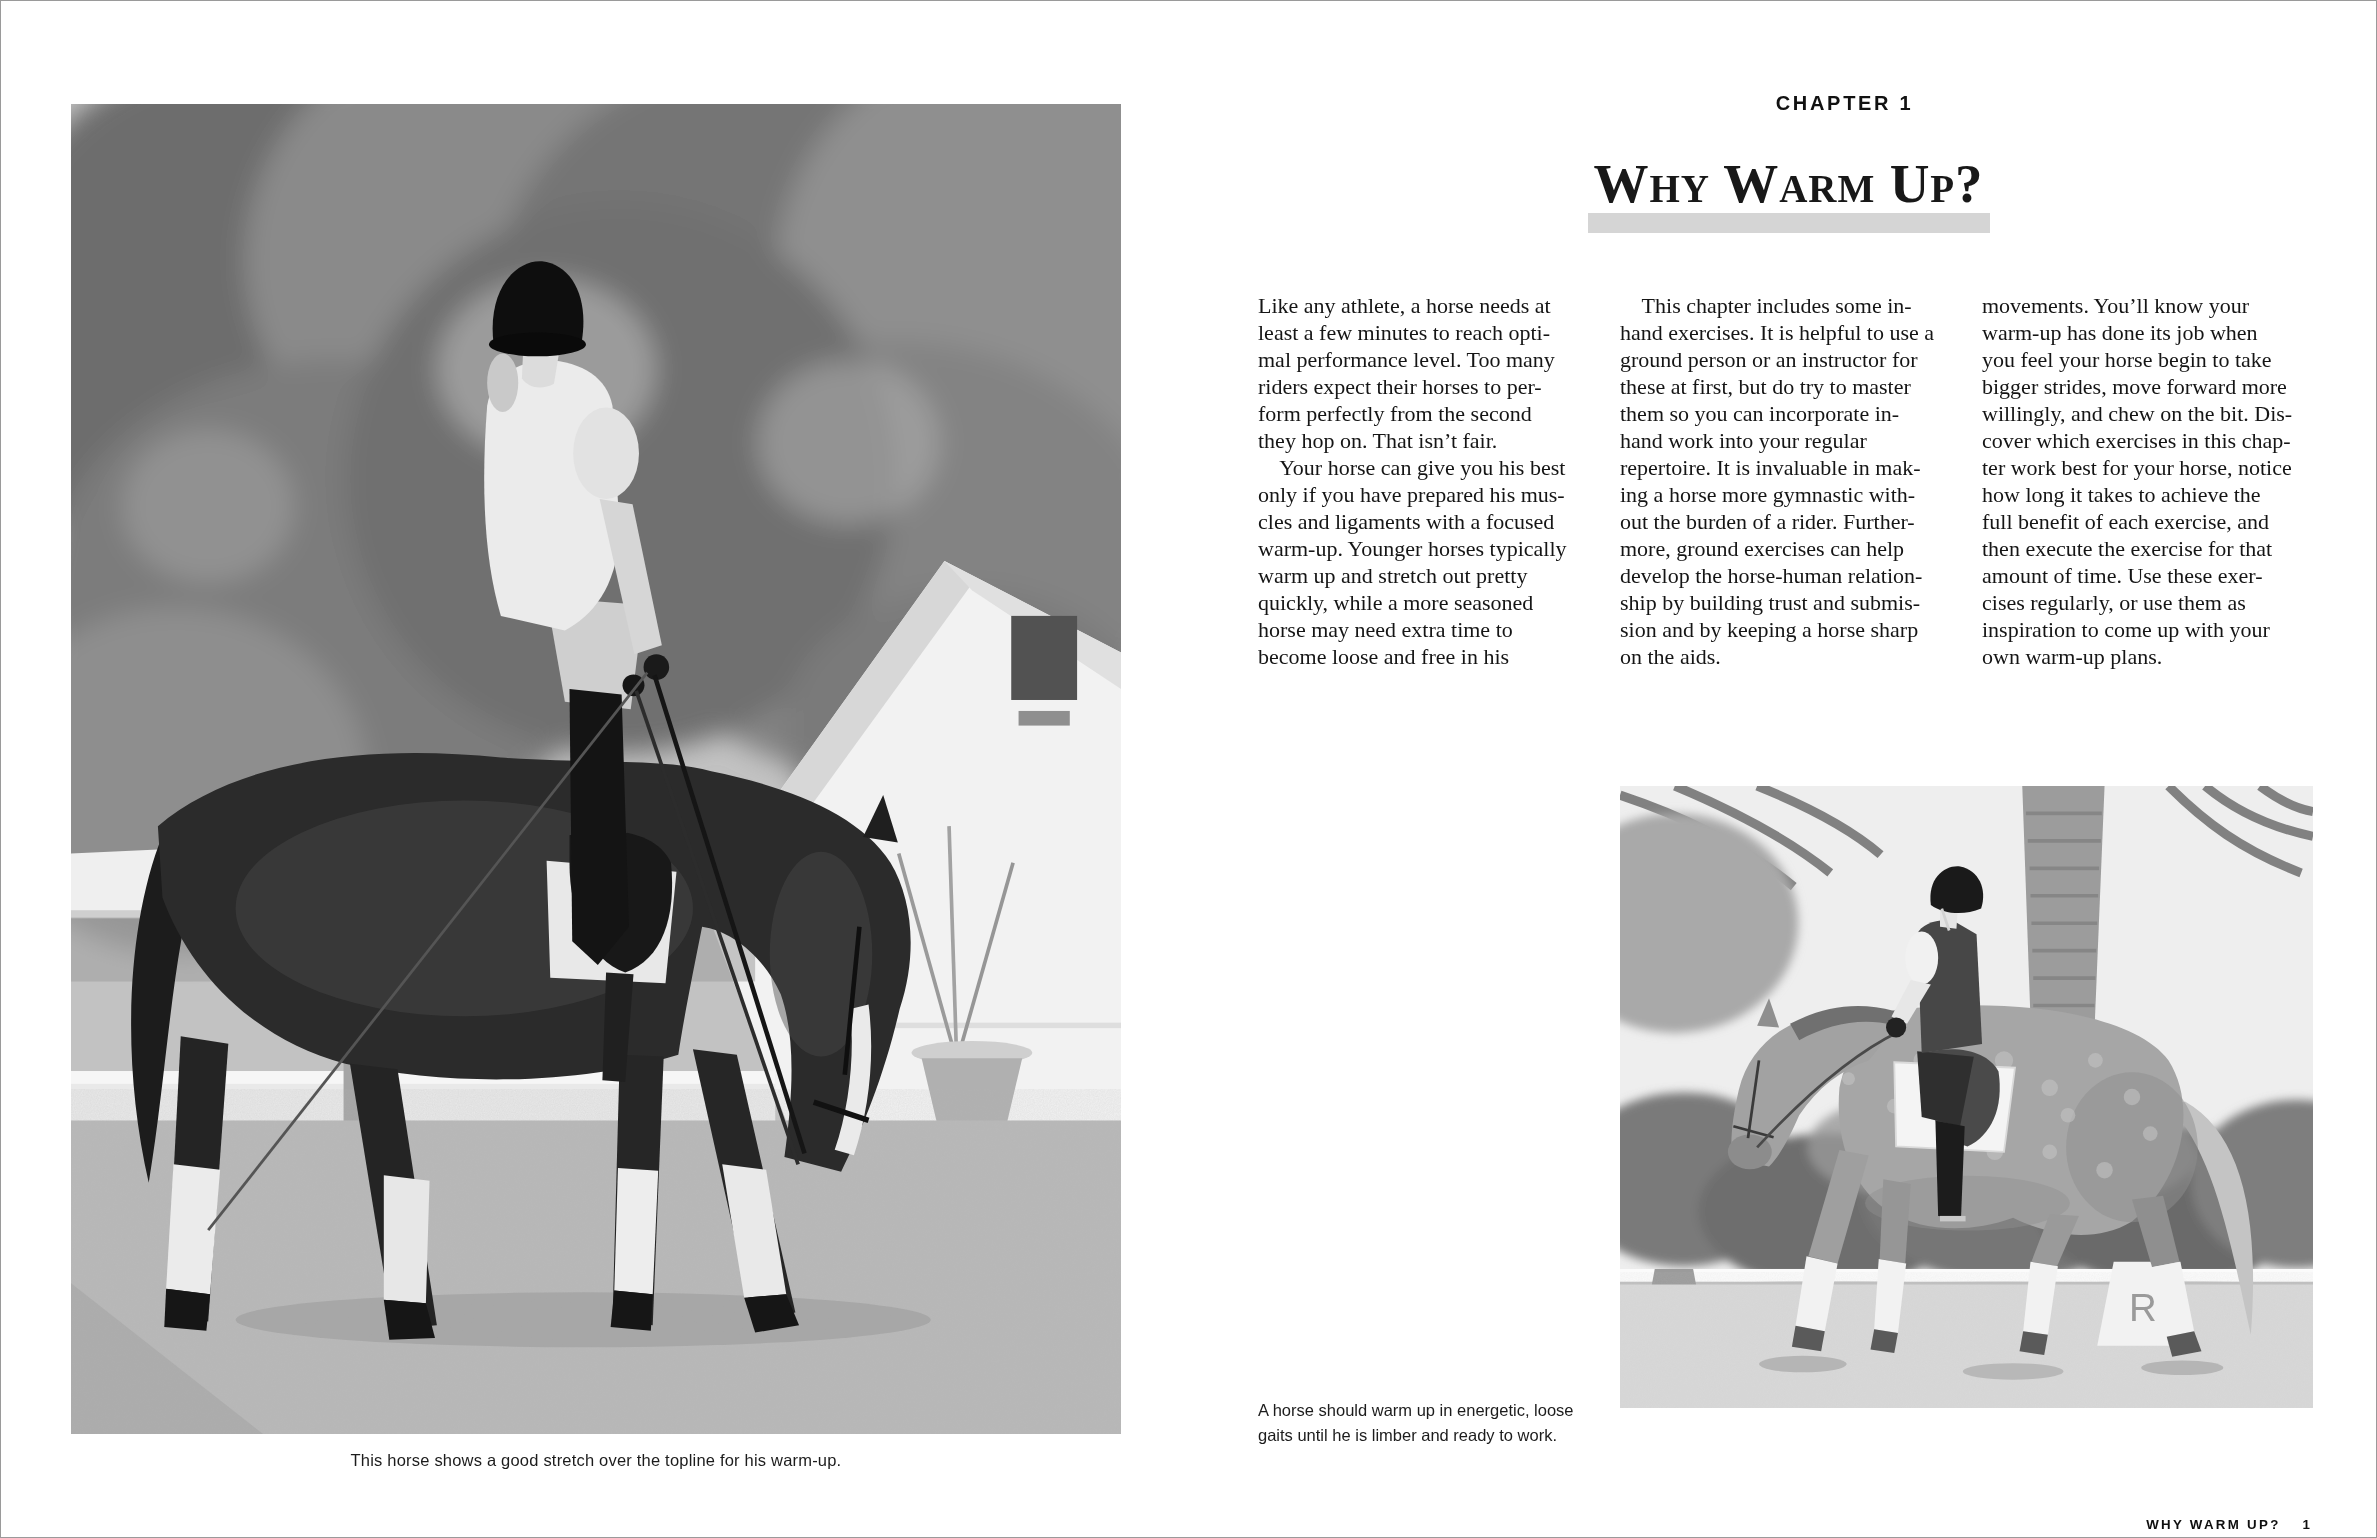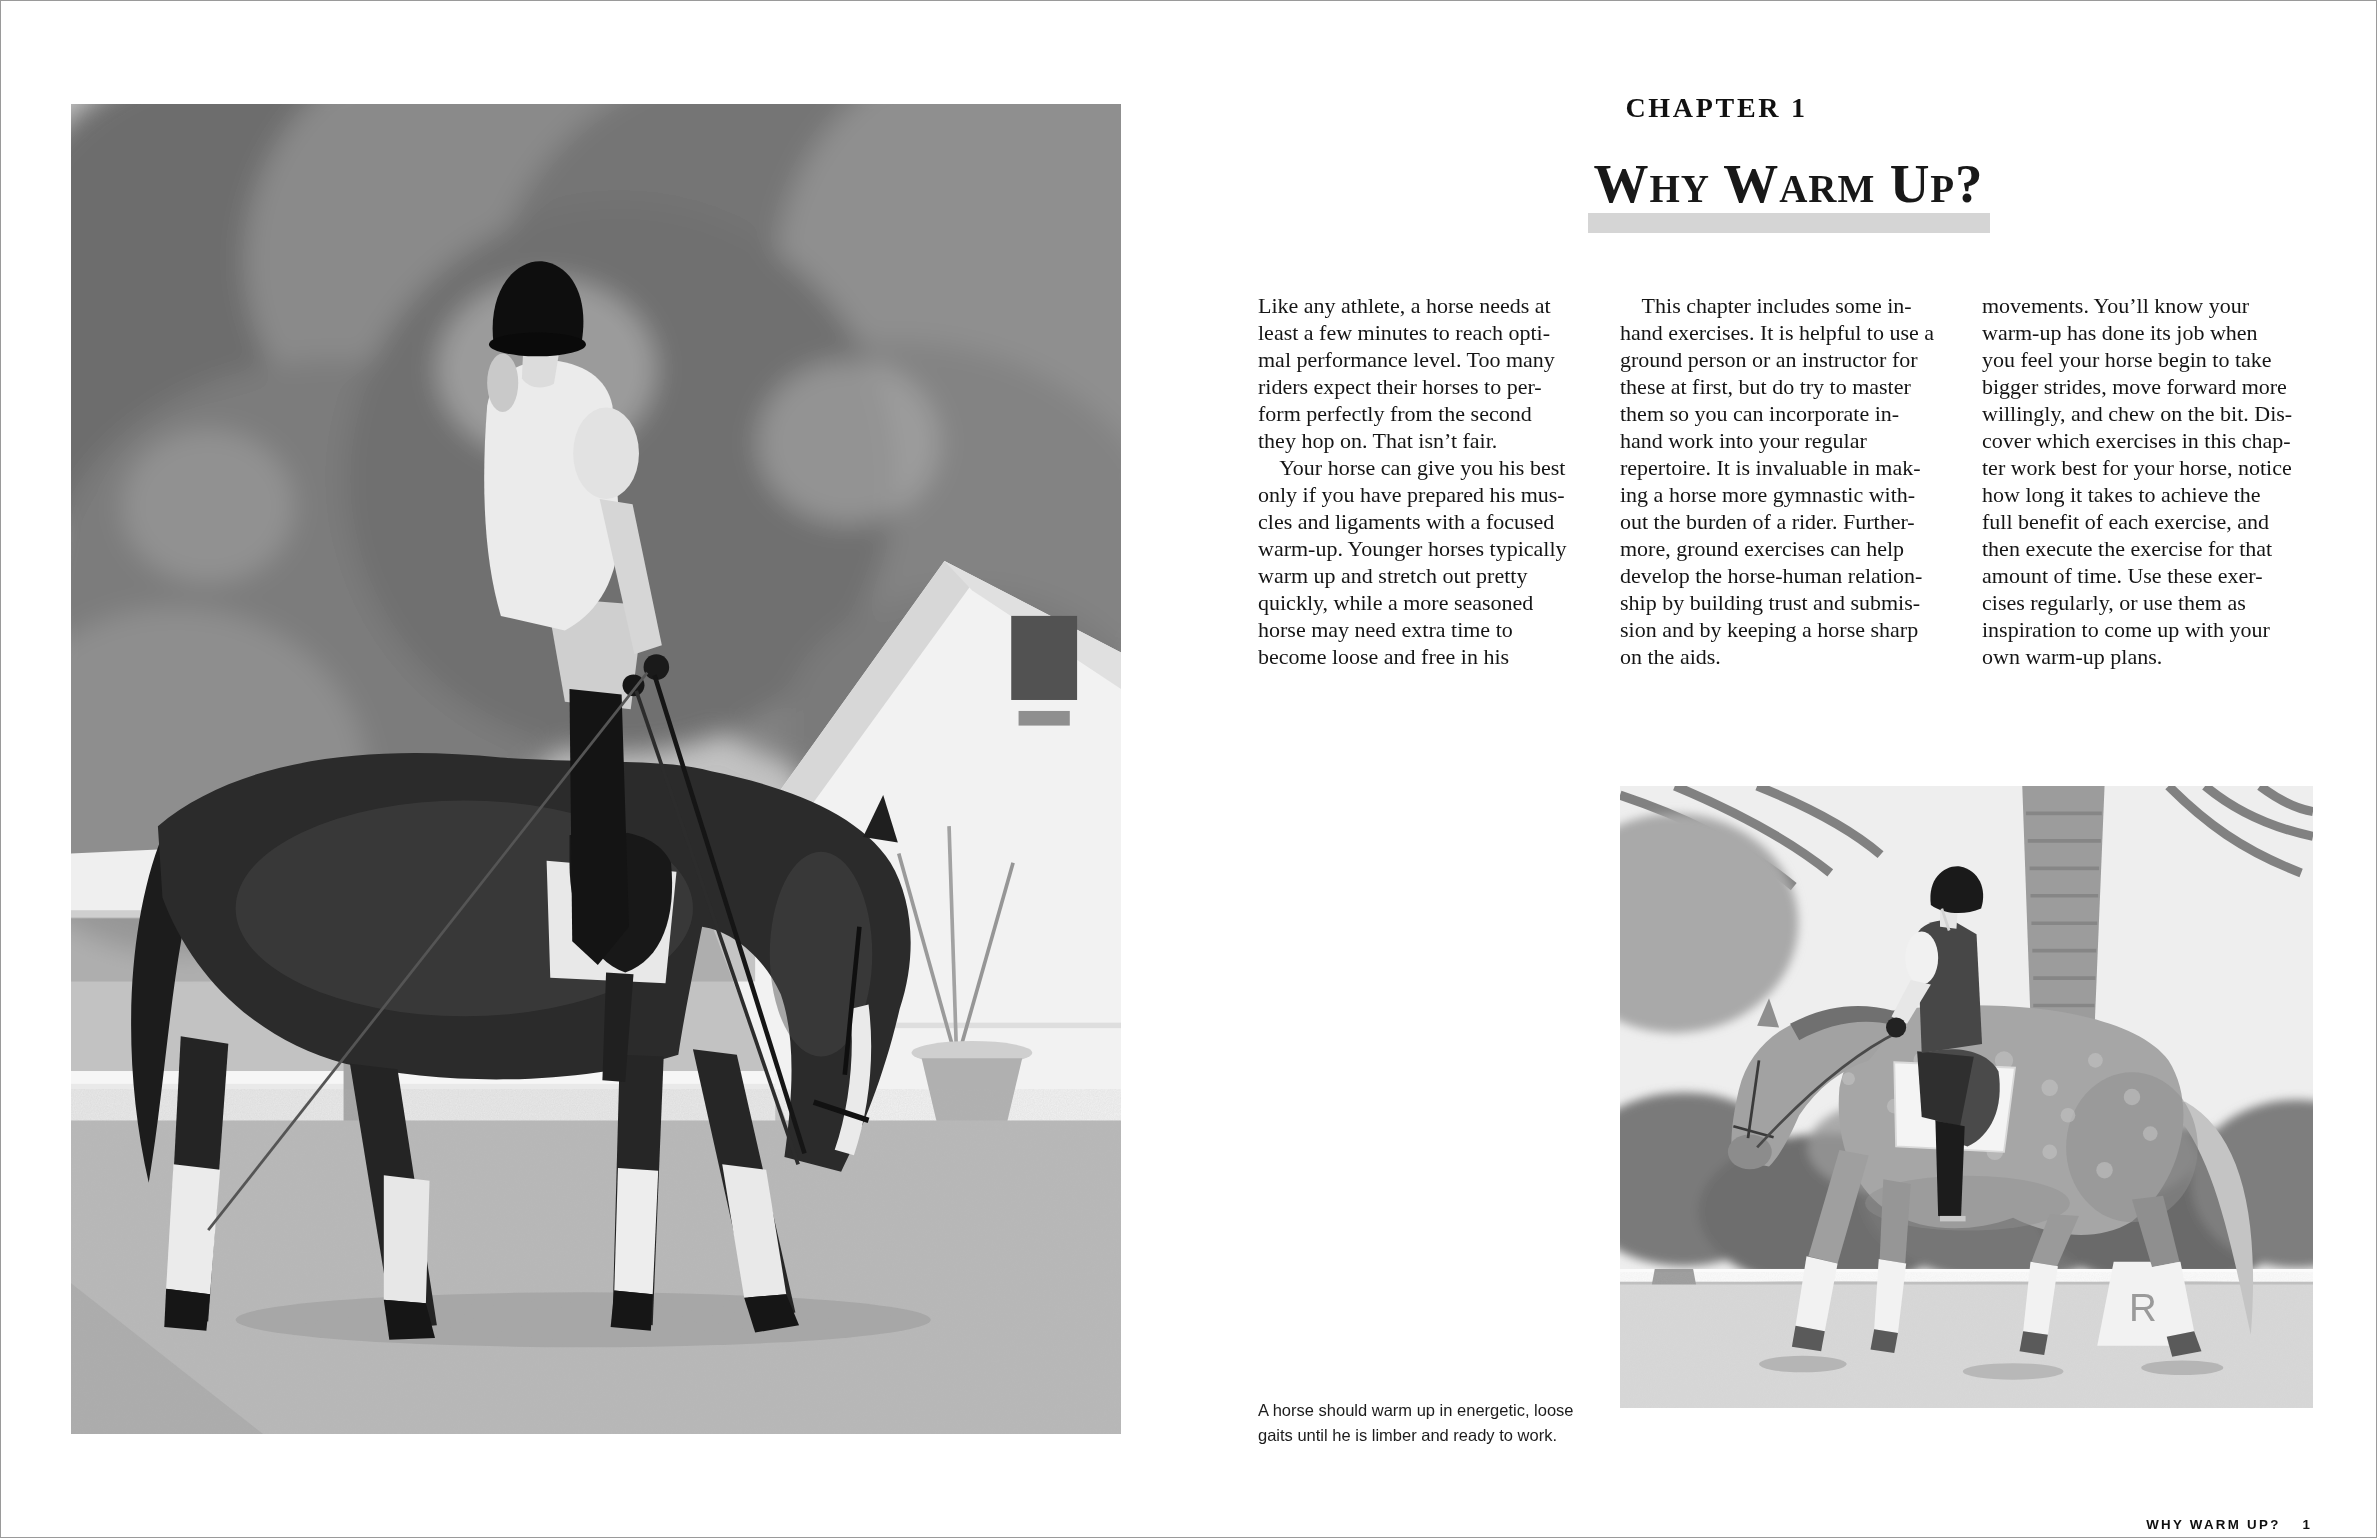--- a/index.html
+++ b/index.html
@@ -9,23 +9,23 @@
     font-family:"Liberation Serif","DejaVu Serif",serif;color:#141414;
   }
   .photo{position:absolute;background:#cccccc;overflow:hidden;}
   .photo svg{display:block;width:100%;height:100%;}
   
   .photo-left{left:70px;top:103px;width:1050px;height:1330px;}
   .caption{font-family:"Liberation Sans","DejaVu Sans",sans-serif;font-size:16.5px;color:#1c1c1c;}
   .caption-left{position:absolute;left:70px;top:1450px;width:1050px;text-align:center;letter-spacing:0.2px;}
   
   .kicker{
-    position:absolute;left:1185px;top:91px;width:1061px;text-align:center;
-    font-family:Liberation Serif, serif;font-weight:bold;
-    font-size:28px;letter-spacing:2.7px;color:#111;
+    position:absolute;left:1313px;top:91px;width:1061px;text-align:center;
+    font-family:Liberation Sans, sans-serif;font-weight:bold;
+    font-size:20px;letter-spacing:2.7px;color:#111;
   }
   .chapter-title{
     position:absolute;left:1257px;top:154px;width:1061px;text-align:center;
     font-variant:small-caps;font-weight:bold;font-size:55px;line-height:57px;
     letter-spacing:0.9px;color:#181818;
   }
   .title-bar{position:absolute;left:1587px;top:212px;width:402px;height:20px;background:#d5d5d5;}
   
   .columns{position:absolute;left:1257px;top:291px;width:1061px;display:flex;justify-content:space-between;}
   .col{width:337px;font-size:22px;line-height:27px;white-space:pre;color:#151515;}
@@ -180,20 +180,21 @@
         <ellipse cx="472" cy="305" rx="17" ry="32" fill="#c9c9c9"></ellipse>
         <path d="M462,262 C455,205 485,170 515,172 C548,176 567,212 558,262 C528,277 488,277 462,262 Z" fill="#0e0e0e"></path>
         <ellipse cx="510" cy="263" rx="53" ry="13" fill="#0a0a0a"></ellipse>
         <line x1="638" y1="625" x2="802" y2="1148" stroke="#151515" stroke-width="5"></line>
         <line x1="618" y1="642" x2="795" y2="1160" stroke="#2c2c2c" stroke-width="4"></line>
         <line x1="630" y1="622" x2="150" y2="1232" stroke="#555" stroke-width="3"></line>
       </g>
     </svg>
   </figure>
 
+  <div class="caption caption-left">This horse shows a good stretch over the topline for his warm-up.</div>
 
   <div class="kicker">CHAPTER 1</div>
   <h1 class="chapter-title" style="margin:0">Why Warm Up?</h1>
   <div class="title-bar" style="background: rgb(213, 213, 213);"></div>
 
   <div class="columns">
     <div class="col">Like any athlete, a horse needs at
 least a few minutes to reach opti-
 mal performance level. Too many
 riders expect their horses to per-

